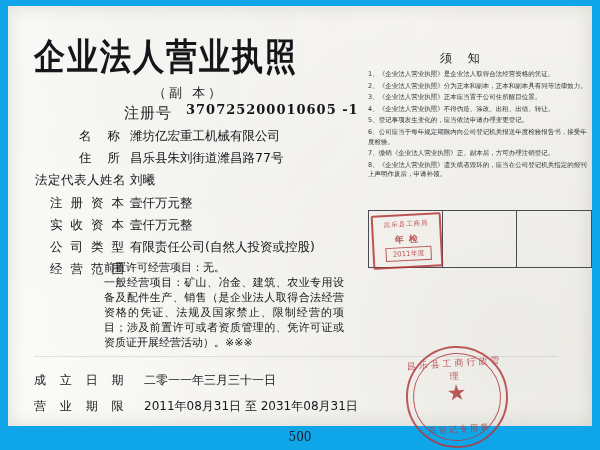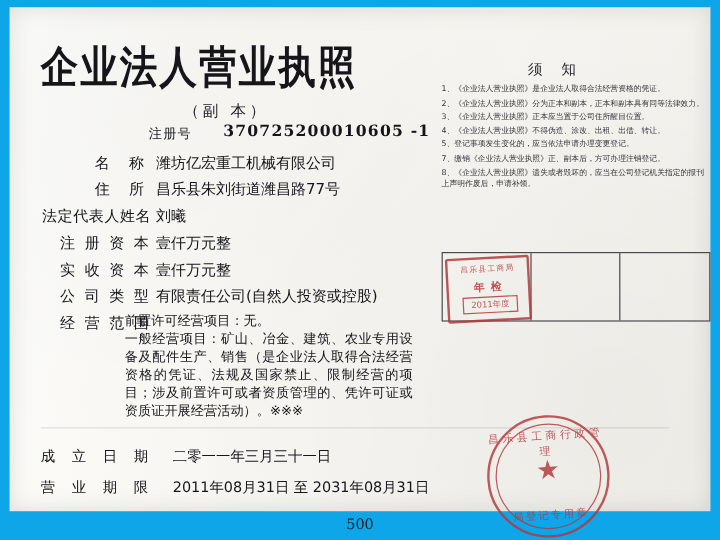--- a/index.html
+++ b/index.html
@@ -51,21 +51,21 @@
     position: absolute;
     left: 145px; top: 78px;
     font-family: "DejaVu Serif", "Liberation Serif", serif;
     font-size: 13px;
     letter-spacing: 3px;
     color: #1b1b20;
   }
   .regno-label {
     position: absolute;
     left: 116px; top: 98px;
-    font-size: 11px;
+    font-size: 15px;
     color: #1b1b20;
     letter-spacing: 1px;
   }
   .regno-value {
     position: absolute;
     left: 178px; top: 96px;
     font-family: "DejaVu Serif", "Liberation Serif", serif;
     font-size: 13px;
     letter-spacing: 1px;
     color: #15151a;
@@ -294,20 +294,21 @@
       <div>一般经营项目：矿山、冶金、建筑、农业专用设备及配件生产、销售（是企业法人取得合法经营资格的凭证、法规及国家禁止、限制经营的项目；涉及前置许可或者资质管理的、凭许可证或资质证开展经营活动）。※※※</div>
     </div>
 
     <div class="notice-title">须   知</div>
     <div class="notice">
       <p>1、《企业法人营业执照》是企业法人取得合法经营资格的凭证。</p>
       <p>2、《企业法人营业执照》分为正本和副本，正本和副本具有同等法律效力。</p>
       <p>3、《企业法人营业执照》正本应当置于公司住所醒目位置。</p>
       <p>4、《企业法人营业执照》不得伪造、涂改、出租、出借、转让。</p>
       <p>5、登记事项发生变化的，应当依法申请办理变更登记。</p>
+      <p>6、公司应当于每年规定期限内向公司登记机关报送年度检验报告书，接受年度检验。</p>
       <p>7、缴销《企业法人营业执照》正、副本后，方可办理注销登记。</p>
       <p>8、《企业法人营业执照》遗失或者毁坏的，应当在公司登记机关指定的报刊上声明作废后，申请补领。</p>
     </div>
 
     <div class="ai-table">
       <div class="ai-cell"></div>
       <div class="ai-cell"></div>
       <div class="ai-cell"></div>
     </div>
 

